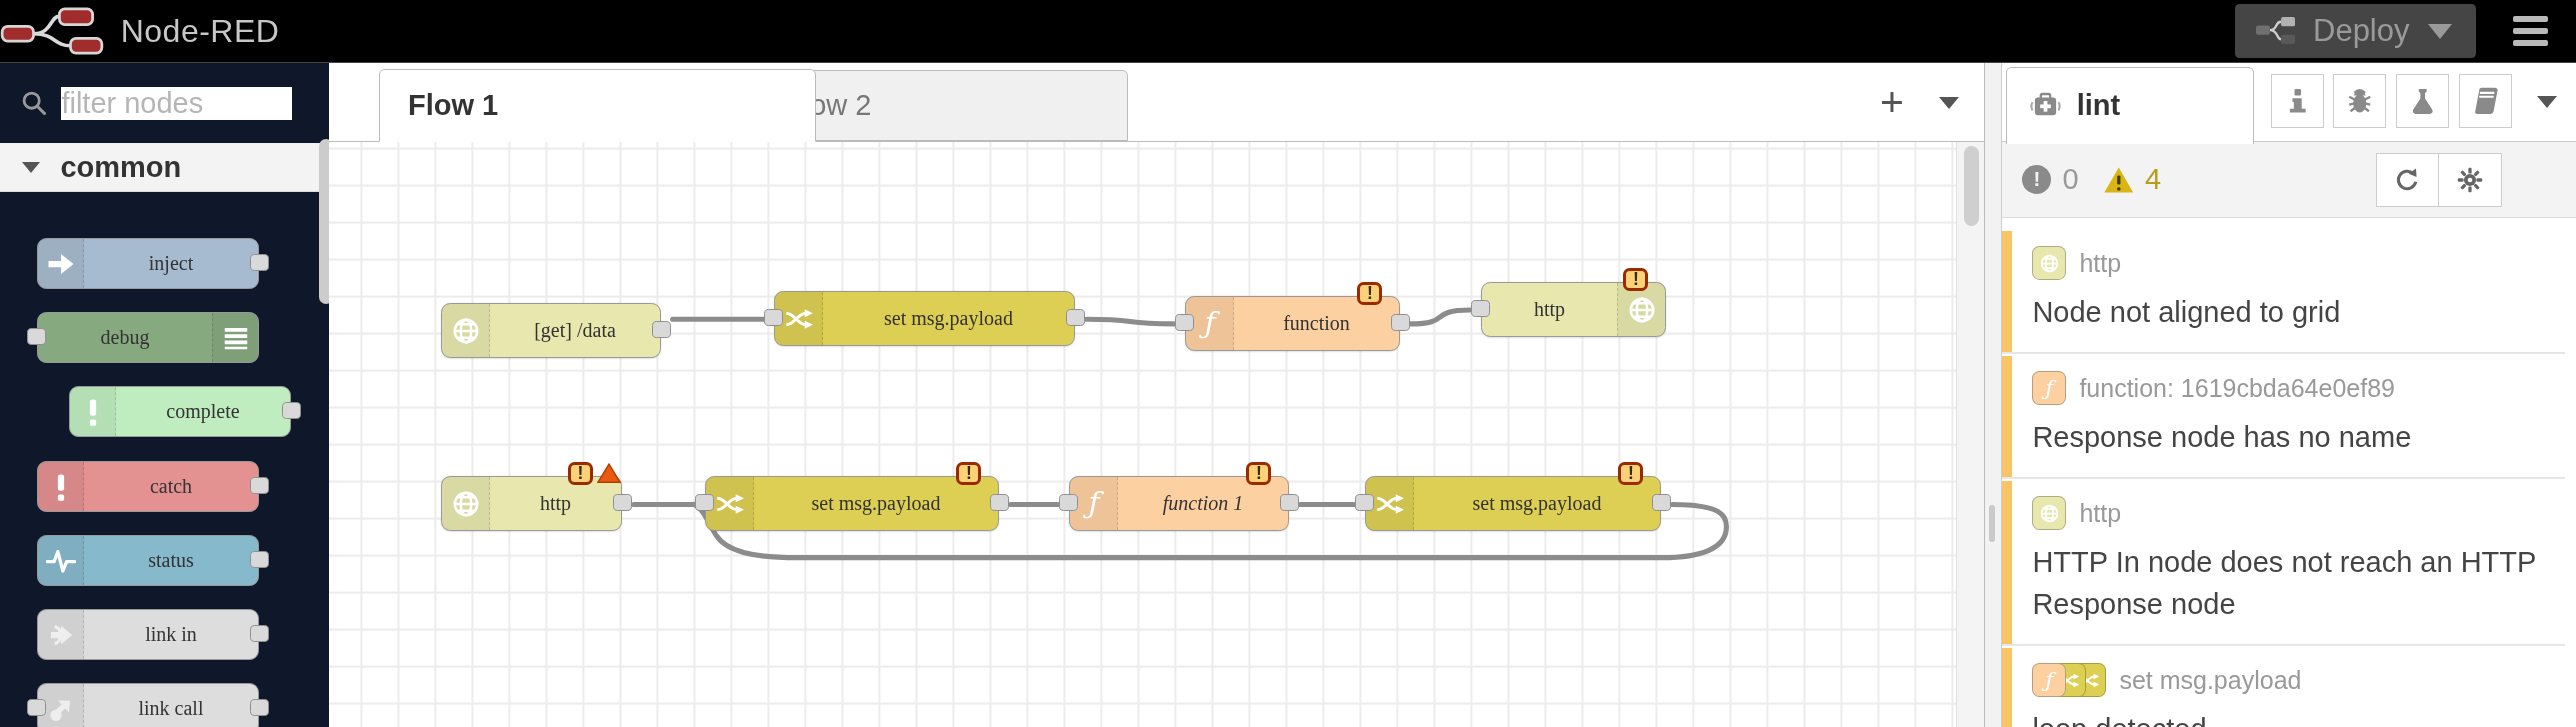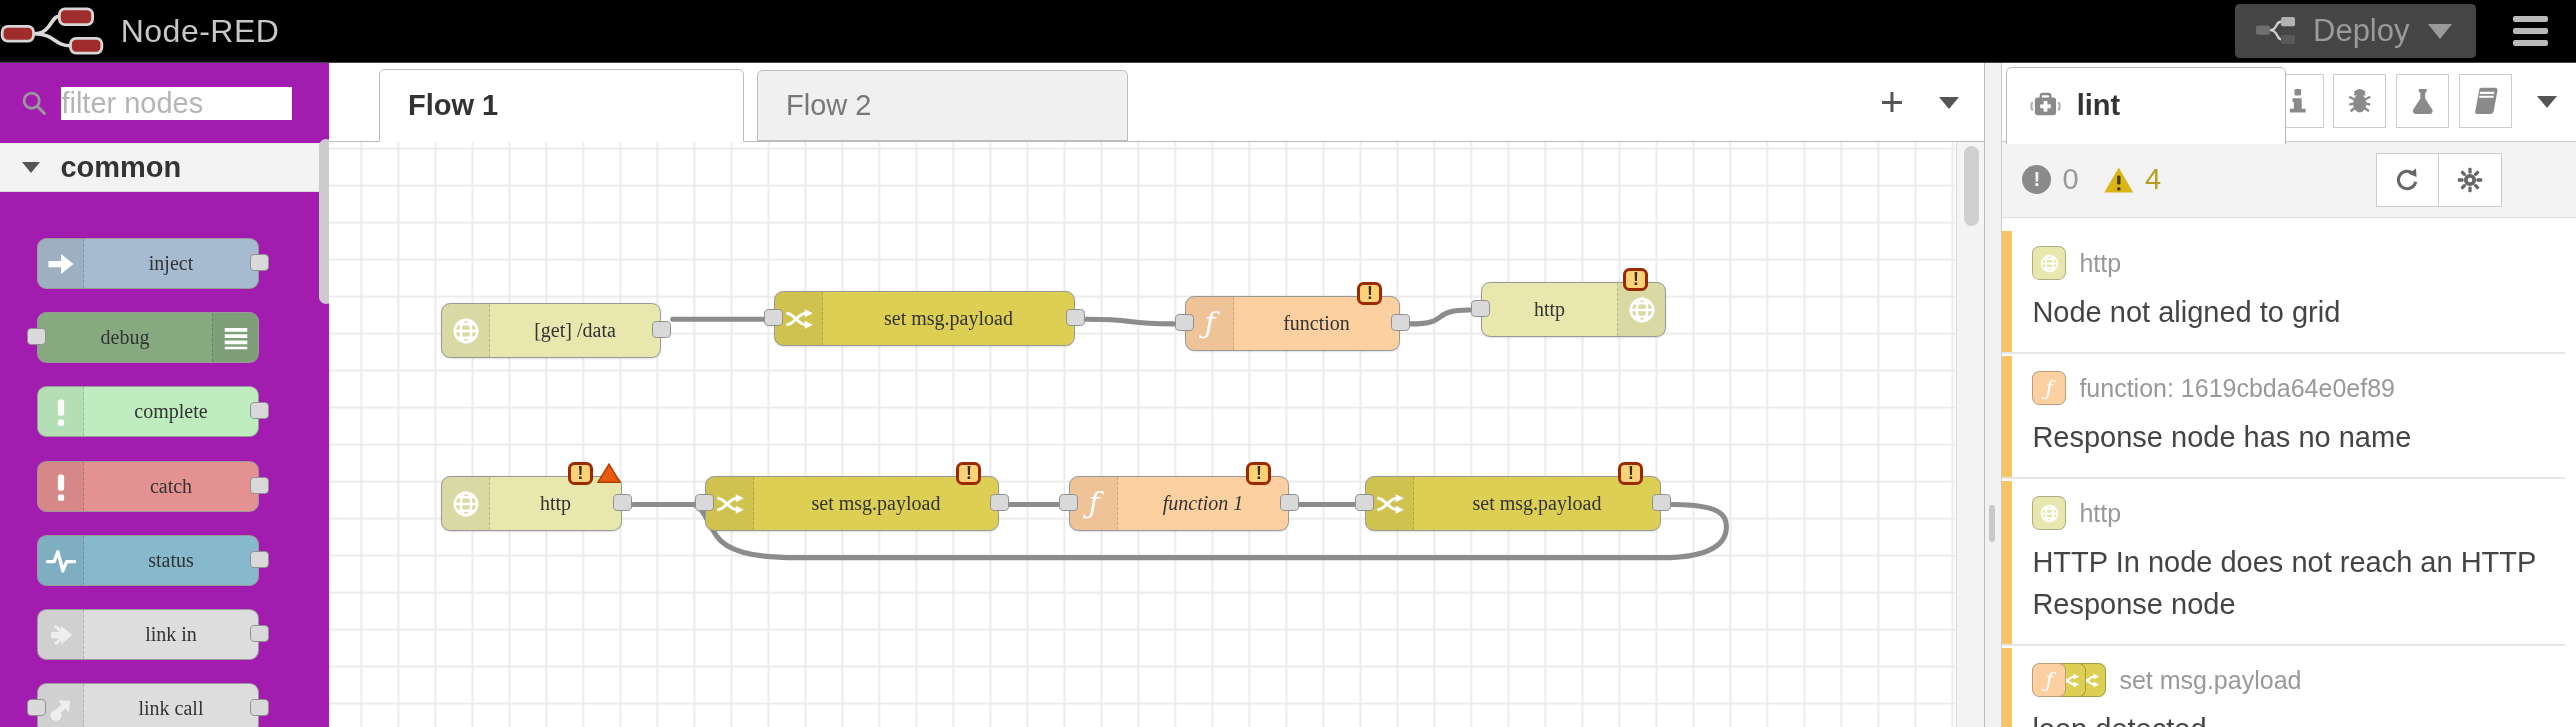--- a/index.html
+++ b/index.html
@@ -15,21 +15,21 @@
   .hdr-right { display:flex; align-items:center; gap:37px; padding-right:28px; }
   .deploy { display:flex; align-items:center; gap:18.5px; background:#454545; border-radius:4.6px;
             height:54px; padding:0 24px 0 20.4px; cursor:pointer; }
   .deploy-label { color:#9a9a9a; font-size:31px; }
   .caret { width:0; height:0; border-left:12px solid transparent; border-right:12px solid transparent;
            border-top:15px solid #9a9a9a; display:inline-block; }
   .burger { display:flex; flex-direction:column; gap:6.5px; cursor:pointer; }
   .burger span { display:block; width:35px; height:5.6px; background:#b9b9b9; border-radius:1.9px; }
 
   
-  .palette { position:absolute; left:0; top:63px; width:341px; bottom:0; background:#a21caf;
+  .palette { position:absolute; left:0; top:63px; width:341px; bottom:0; background:#0f172a;
              border-right:1.9px solid #bbb; }
   .pal-search { height:81px; display:flex; align-items:center; gap:13px; padding:0 0 0 20.4px;
                 border-bottom:1.9px solid #efefef; }
   .pal-search input { border:none; outline:none; font-size:29px; color:#333; width:231px;
                       font-family:inherit; }
   .pal-search input::placeholder { color:#b5b5b5; }
   .pal-cat { height:48px; background:#f3f3f3; display:flex; align-items:center; gap:20.4px;
              padding-left:22px; border-bottom:0.9px solid #ddd; cursor:pointer; }
   .pal-cat .chev { width:0; height:0; border-left:9.3px solid transparent; border-right:9.3px solid transparent;
                    border-top:11px solid #555; }
@@ -86,21 +86,21 @@
   
   .separator { position:absolute; left:1984px; top:63px; width:17.6px; bottom:0; background:#f2f2f2;
                border-left:1.9px solid #bbb; border-right:1.9px solid #ccc; cursor:col-resize; }
   .separator .grip { position:absolute; left:3.7px; top:442px; width:6.5px; height:37px;
                      background:#c9c9c9; border-radius:3.7px; }
 
   
   .sidebar { position:absolute; left:2002px; top:63px; right:0; bottom:0; background:#fff; }
   .side-tabbar { position:absolute; left:0; top:0; right:0; height:79px; background:#fff;
                  border-bottom:1.9px solid #ccc; }
-  .side-tab { position:absolute; left:3.7px; top:3.7px; width:280px; height:77px; background:#fff;
+  .side-tab { position:absolute; left:3.7px; top:3.7px; width:248px; height:77px; background:#fff;
               border:1.9px solid #bbb; border-bottom:none; border-radius:5.6px 5.6px 0 0; z-index:2;
               display:flex; align-items:center; gap:15px; padding-left:22px; cursor:pointer; }
   .side-tab .tab-label { font-size:29px; font-weight:bold; color:#333; }
   .tool-btn { position:absolute; top:11px; width:53px; height:54px; border:1.9px solid #ccc;
               background:#fff; display:flex; align-items:center; justify-content:center; cursor:pointer; }
   .tool-btn svg { width:31.5px; height:31.5px; }
   .side-caret { position:absolute; top:33px; cursor:pointer; }
   .summary { position:absolute; left:0; top:79px; right:0; height:76px; background:#f3f3f3;
              border-bottom:0.9px solid #ddd; display:flex; align-items:center; padding:0 20.4px; }
   .err-ic { width:29px; height:29px; border-radius:50%; background:#8a8a8a; color:#f3f3f3;
@@ -187,21 +187,21 @@
                 <rect x="3" y="4" width="18" height="3"></rect>
                 <rect x="3" y="9" width="18" height="3"></rect>
                 <rect x="3" y="14" width="18" height="3"></rect>
                 <rect x="3" y="19" width="18" height="2"></rect>
               </g>
             </svg>
           </div>
           <div class="nlabel pad-r">debug</div>
           <div class="port in"></div>
         </div>
-        <div class="pnode" style="top: 194px; background: rgb(192, 237, 192);">
+        <div class="pnode" style="top: 194px; background: rgb(192, 237, 192); margin-left: 32px;">
           <div class="nicon left">
             <svg viewBox="0 0 24 24">
               <g fill="#fff">
                 <rect x="9.5" y="2" width="5" height="13" rx="2"></rect>
                 <rect x="9.5" y="18" width="5" height="5" rx="1.5"></rect>
               </g>
             </svg>
           </div>
           <div class="nlabel pad-l">complete</div>
           <div class="port out"></div>
@@ -249,21 +249,21 @@
           <div class="nlabel pad-l">link call</div>
           <div class="port in"></div>
           <div class="port out"></div>
         </div>
       </div>
     <div class="pal-scroll"></div>
   </div>
 
   <div class="workspace">
     <div class="tabbar">
-      <div class="tab active" style="left:50px; width:365px;">
+      <div class="tab active" style="left:50px; width:437px;">
         <span>Flow 1</span>
       </div>
       <div class="tab inactive" style="left:428px; width:371px; top:7.4px; height:71px;">
         <span>Flow 2</span>
       </div>
       <div class="tab-tools">
         <span class="plus">+</span>
         <span class="caret dark"></span>
       </div>
     </div>

